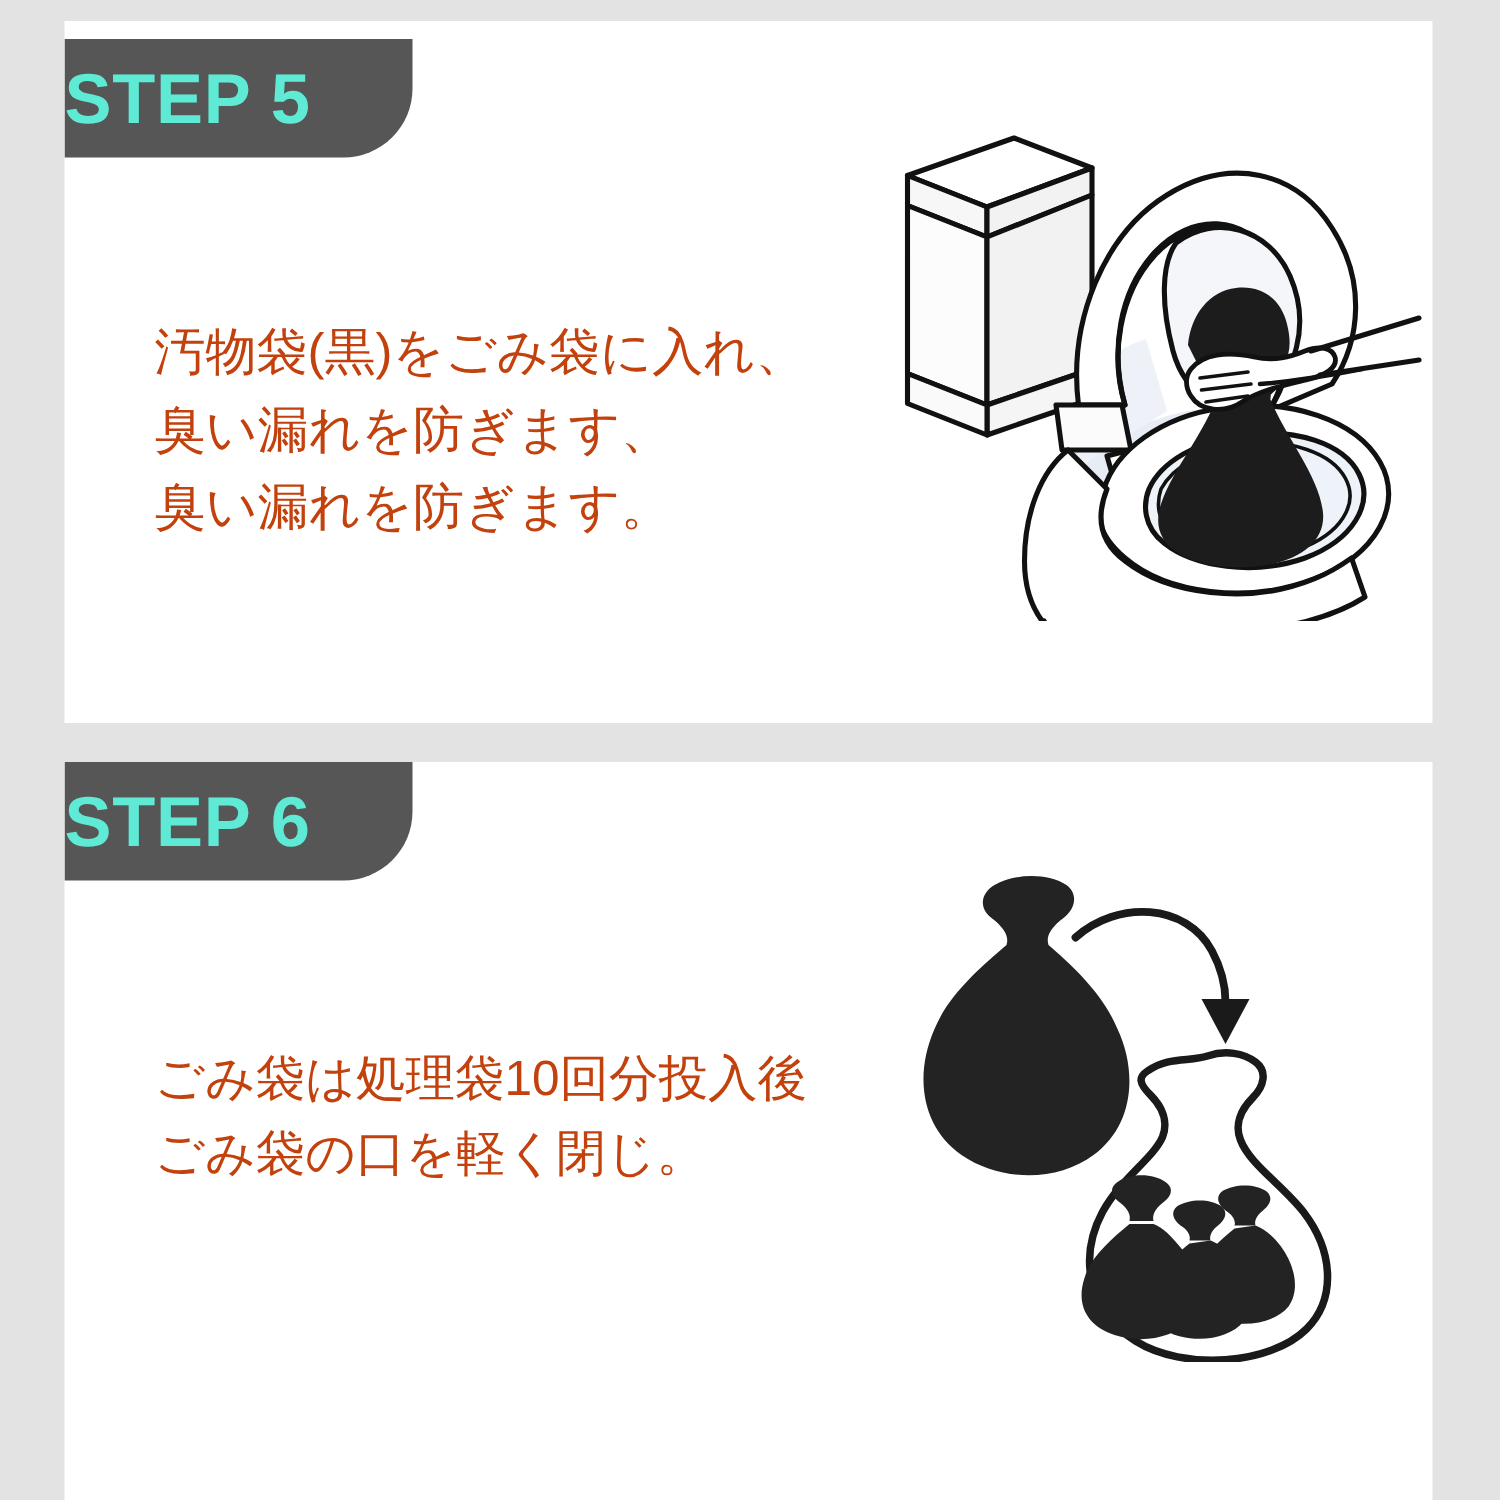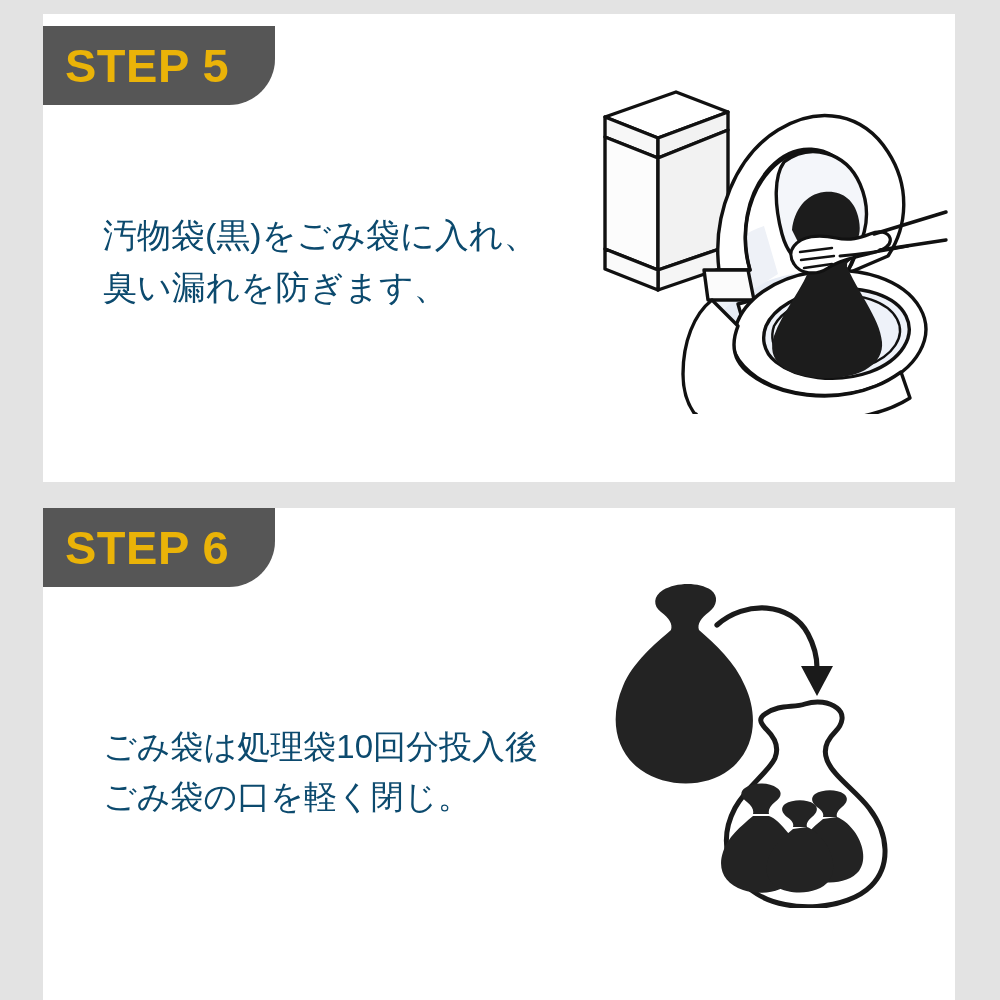--- a/index.html
+++ b/index.html
@@ -41,45 +41,43 @@
     width: 232px;
     height: 79px;
     background: #565656;
     border-bottom-right-radius: 46px;
     display: flex;
     align-items: center;
     overflow: hidden;
   }
   #card-step6 .step-badge { top: 0px; }
   .step-badge-label {
-    color: #eab308;
+    color: #5eead4;
     font-size: 47px;
     font-weight: bold;
     letter-spacing: 0.5px;
-    padding-left: 22px;
     line-height: 1;
     white-space: nowrap;
   }
 
   
   .step-text {
     position: absolute;
     left: 60px;
-    color: #0c4a6e;
+    color: #c2410c;
     line-height: 1.52;
     white-space: nowrap;
   }
   #card-step5 .step-text {
     top: 196px;
     font-size: 34px;
   }
   #card-step6 .step-text {
     top: 186px;
     font-size: 33px;
-    margin-top: 28px;
   }
   .step-text .line { display: block; }
 
   
   .illus {
     position: absolute;
     pointer-events: none;
   }
   #illus-toilet {
     left: 545px;
@@ -102,20 +100,21 @@
 
   <div class="card" id="card-step5">
 
     <div class="step-badge">
       <span class="step-badge-label">STEP 5</span>
     </div>
 
     <div class="step-text">
       <span class="line">汚物袋(黒)をごみ袋に入れ、</span>
       <span class="line">臭い漏れを防ぎます、</span>
+      <span class="line">臭い漏れを防ぎます。</span>
     </div>
 
     <div class="illus" id="illus-toilet">
       <svg viewBox="0 0 360 340" xmlns="http://www.w3.org/2000/svg">
         <g fill="none" stroke="#111111" stroke-width="3.4" stroke-linejoin="round" stroke-linecap="round">
 
           <path d="M118 262 C 128 238, 152 216, 182 206 C 222 192, 268 196, 300 214
                    C 330 231, 336 258, 318 282 C 298 308, 250 324, 202 320
                    C 160 317, 124 296, 118 272 Z" fill="#e7ecf5" stroke="none"></path>
           <path d="M95 300 C 100 270, 108 250, 120 238 L 150 252 L 150 330

